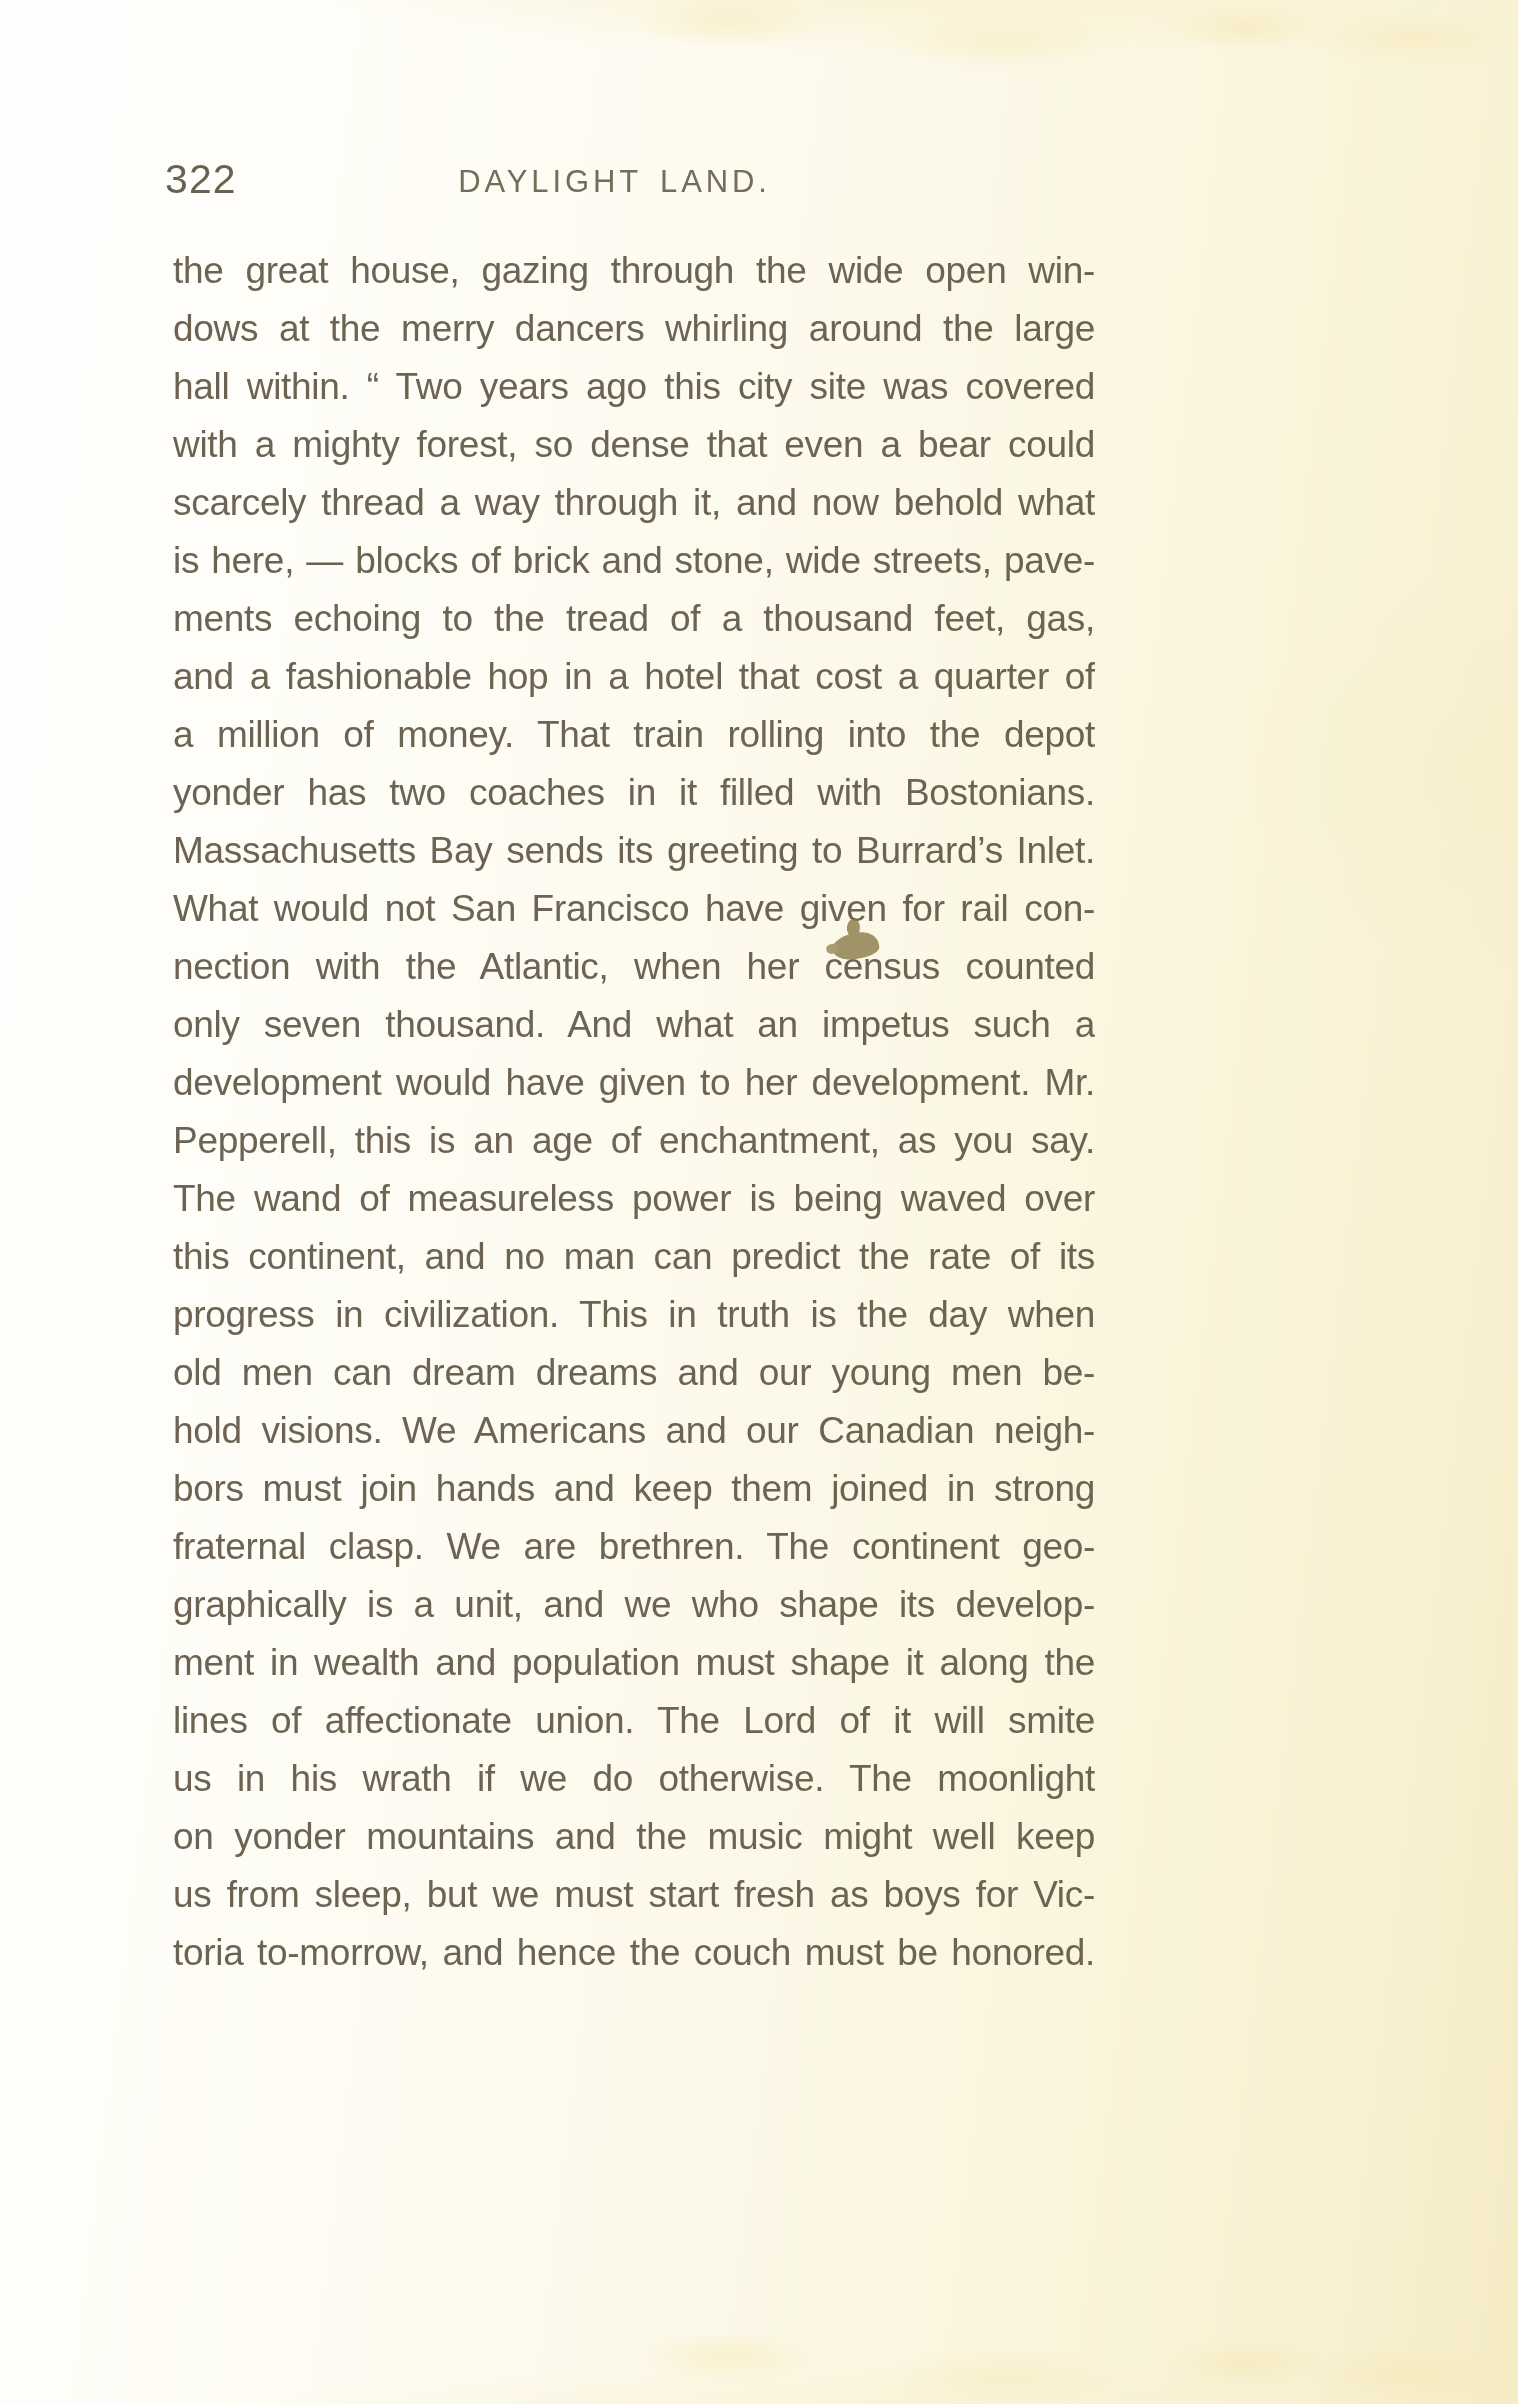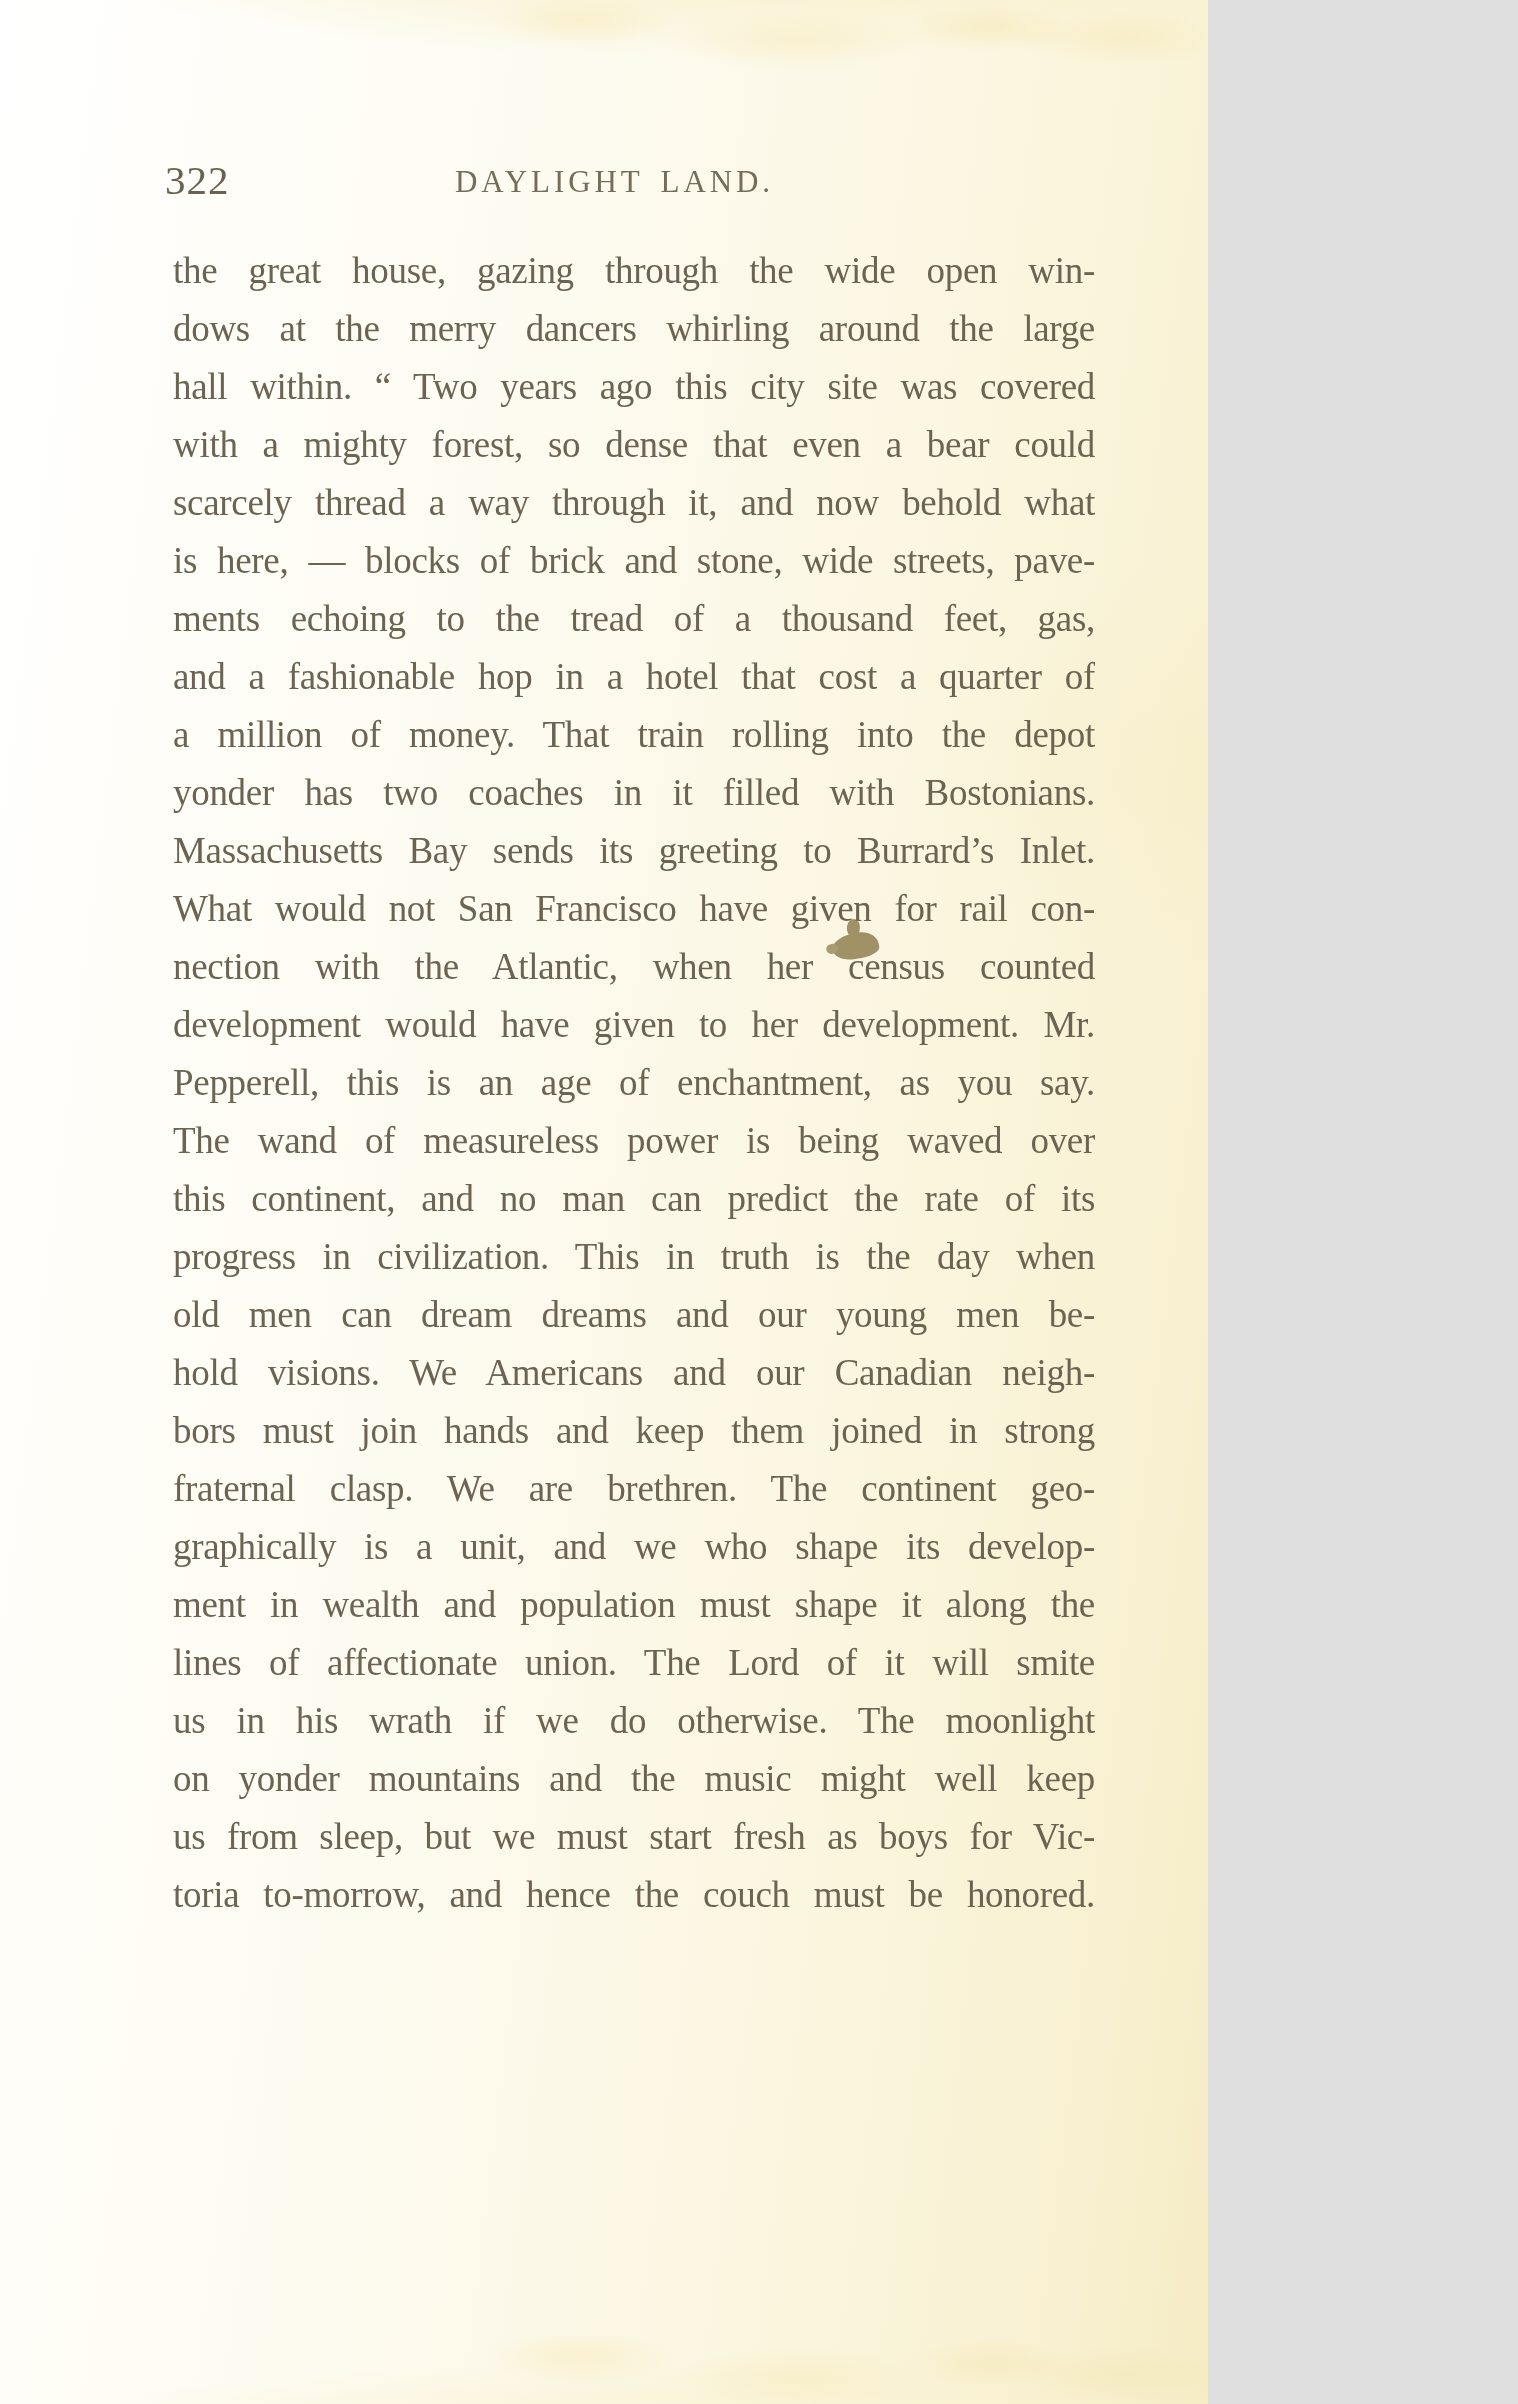--- a/index.html
+++ b/index.html
@@ -2,24 +2,24 @@
 <html><head>
 <meta charset="utf-8">
 <style>
   html, body {
     margin: 0;
     padding: 0;
     background: #dedede;
   }
   .page {
     position: relative;
-    width: 1208px;
+    width: 1518px;
     height: 2405px;
     overflow: hidden;
-    font-family: Liberation Serif, serif;
+    font-family: Liberation Sans, sans-serif;
     color: #6c6352;
     background:
       radial-gradient(ellipse 965px 148px at 62% -2%, rgba(247,236,193,0.85), rgba(247,236,193,0) 72%),
       radial-gradient(ellipse 1034px 128px at 58% 102%, rgba(248,239,201,0.75), rgba(248,239,201,0) 72%),
       radial-gradient(ellipse 414px 296px at 101% 32%, rgba(247,237,198,0.55), rgba(247,237,198,0) 70%),
       linear-gradient(97deg, #ffffff 0%, #fefdf7 20%, #fdfaee 44%, #fbf6e0 68%, #f8f0d0 90%, #f5ecc5 100%);
   }
   
   .scan-texture-top, .scan-texture-bottom {
     position: absolute;
@@ -140,20 +140,21 @@
     <div class="line">with a mighty forest, so dense that even a bear could</div>
     <div class="line">scarcely thread a way through it, and now behold what</div>
     <div class="line">is here, — blocks of brick and stone, wide streets, pave-</div>
     <div class="line">ments echoing to the tread of a thousand feet, gas,</div>
     <div class="line">and a fashionable hop in a hotel that cost a quarter of</div>
     <div class="line">a million of money. That train rolling into the depot</div>
     <div class="line">yonder has two coaches in it filled with Bostonians.</div>
     <div class="line">Massachusetts Bay sends its greeting to Burrard’s Inlet.</div>
     <div class="line">What would not San Francisco have given for rail con-</div>
     <div class="line">nection with the Atlantic, when her census counted</div>
+    <div class="line">only seven thousand. And what an impetus such a</div>
     <div class="line">development would have given to her development. Mr.</div>
     <div class="line">Pepperell, this is an age of enchantment, as you say.</div>
     <div class="line">The wand of measureless power is being waved over</div>
     <div class="line">this continent, and no man can predict the rate of its</div>
     <div class="line">progress in civilization. This in truth is the day when</div>
     <div class="line">old men can dream dreams and our young men be-</div>
     <div class="line">hold visions. We Americans and our Canadian neigh-</div>
     <div class="line">bors must join hands and keep them joined in strong</div>
     <div class="line">fraternal clasp. We are brethren. The continent geo-</div>
     <div class="line">graphically is a unit, and we who shape its develop-</div>

